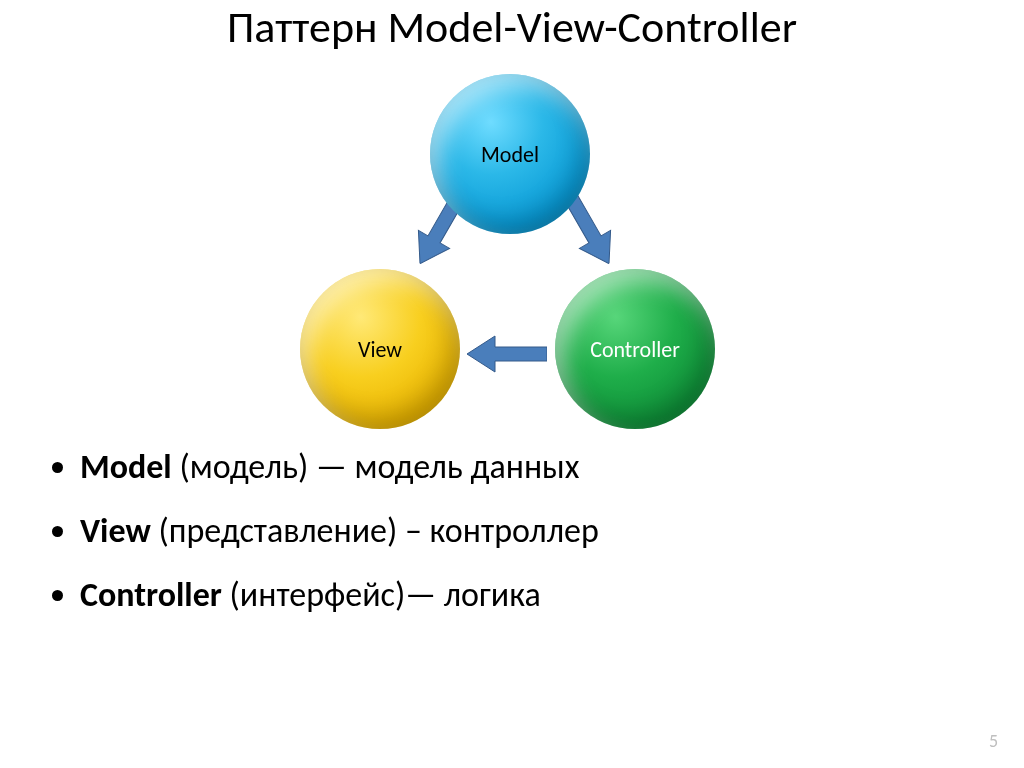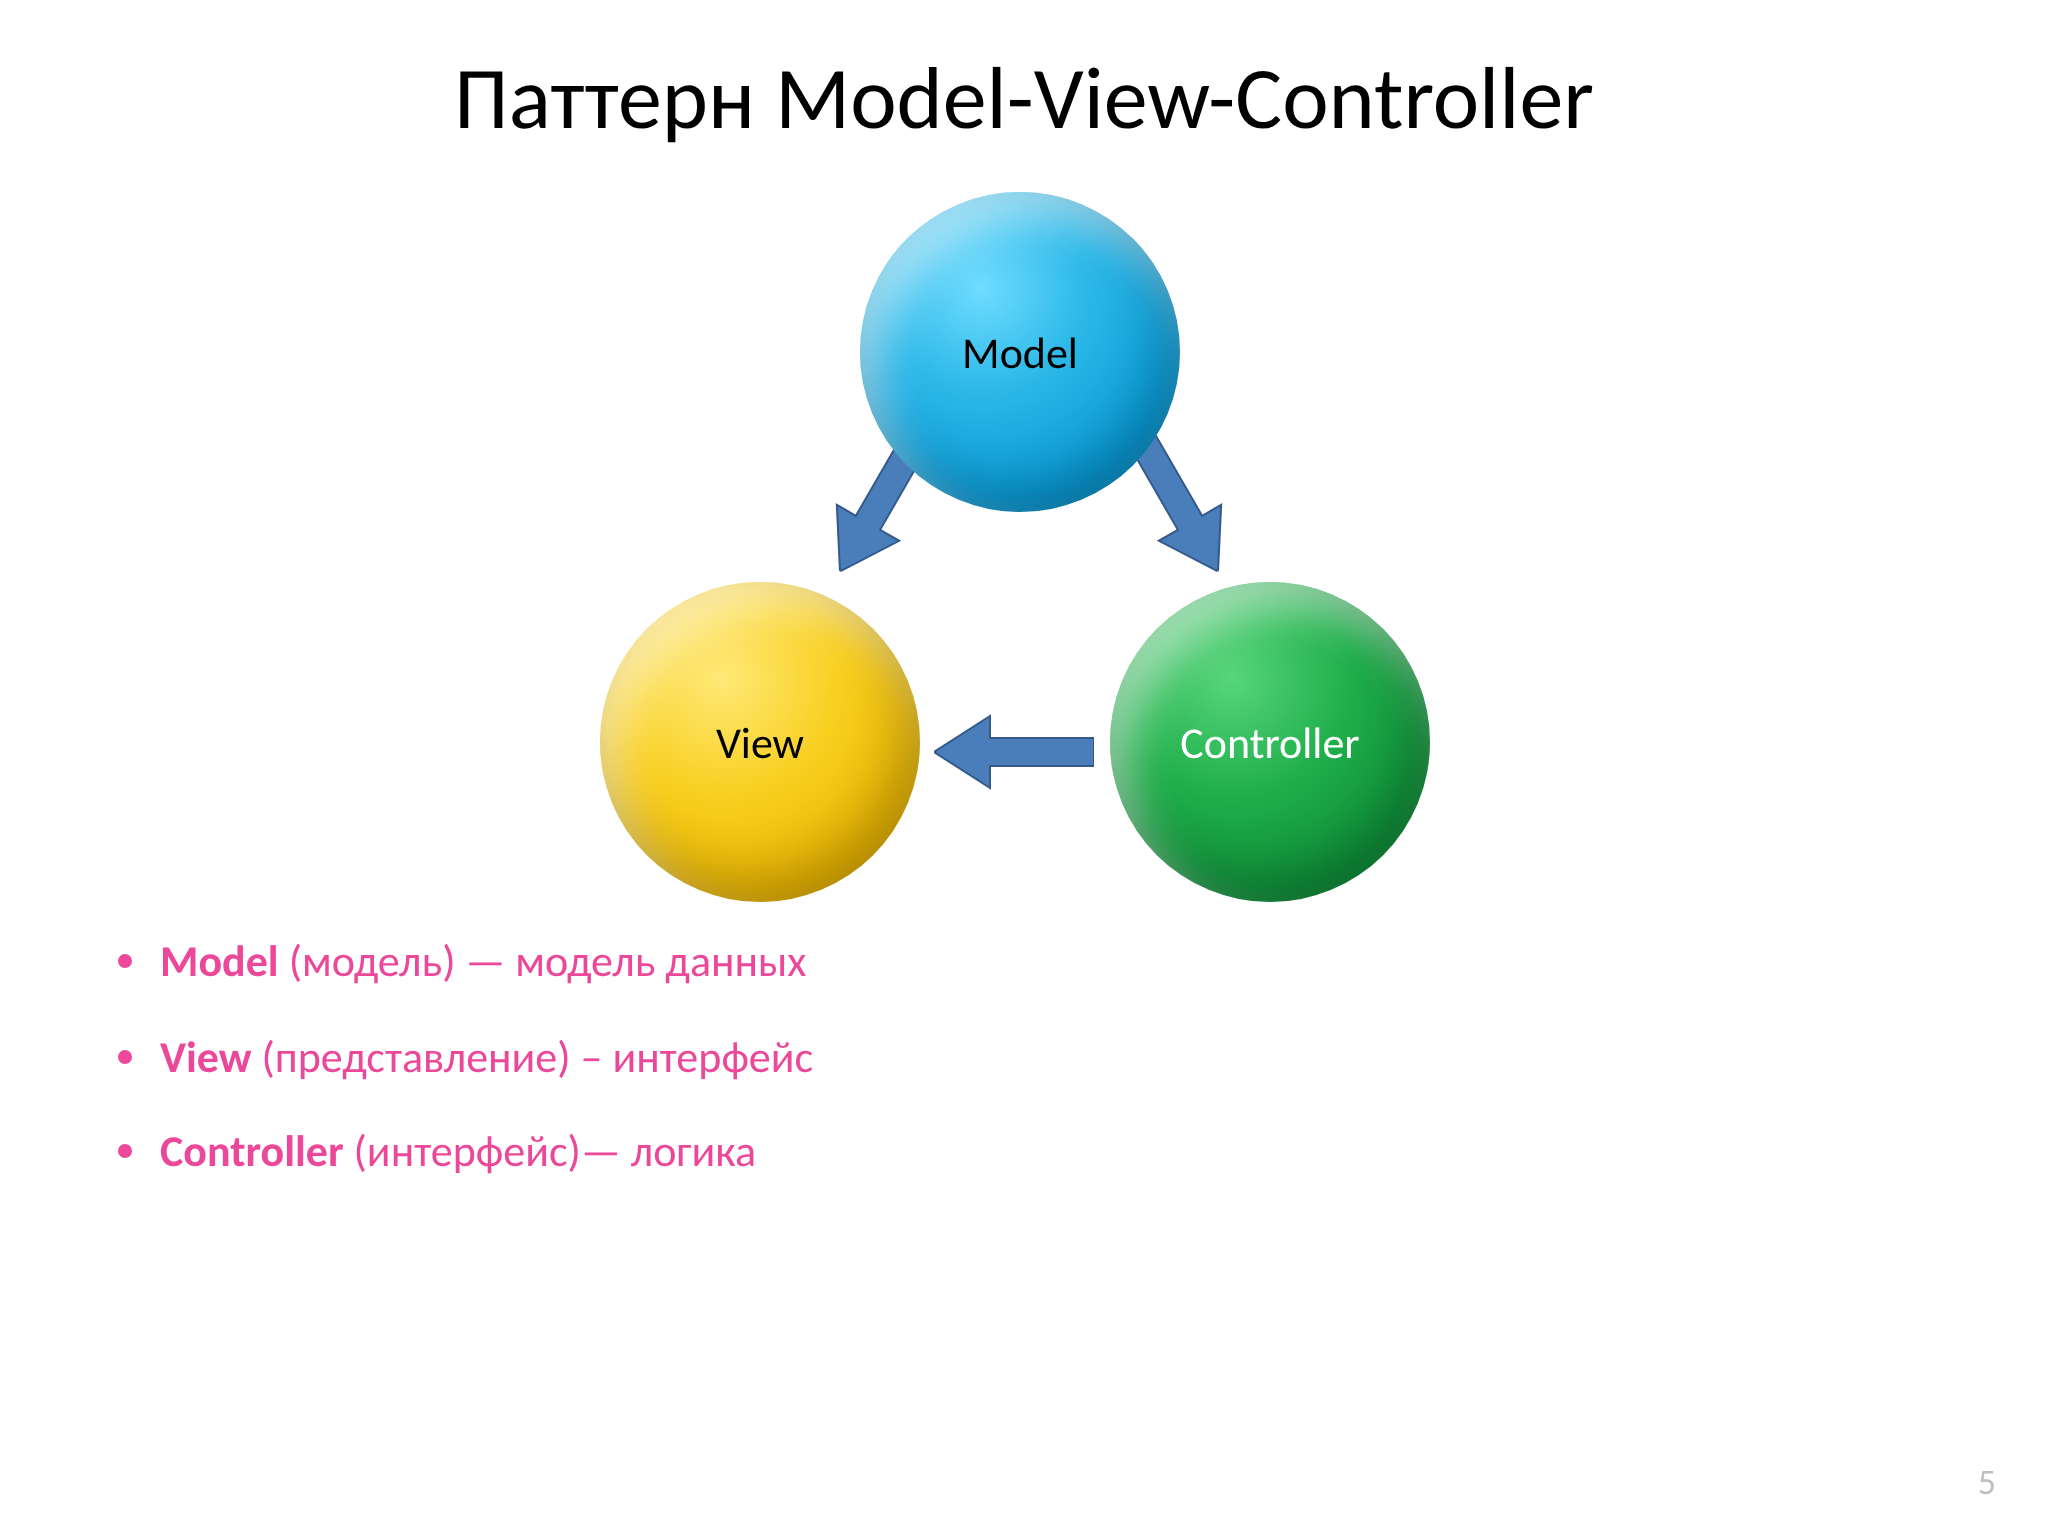--- a/index.html
+++ b/index.html
@@ -8,21 +8,20 @@
     height: 768px;
     background: #fff;
     font-family: "Calibri", "Arial", sans-serif;
     position: relative;
     overflow: hidden;
   }
   .title {
     text-align: center;
     font-size: 44px;
     color: #000;
-    padding-top: 22px;
     font-weight: 400;
   }
   .diagram {
     position: relative;
     width: 1024px;
     height: 360px;
   }
   .circle {
     position: absolute;
     width: 160px;
@@ -53,22 +52,22 @@
   .arrow {
     position: absolute;
     fill: #4a7ebb;
     stroke: #345a8a;
     stroke-width: 1;
   }
   .bullets {
     padding: 30px 60px 0 80px;
   }
   .bullets li {
-    font-size: 22px;
-    color: #ec4899;
+    font-size: 34px;
+    color: #000000;
     margin-bottom: 18px;
     list-style: disc;
     line-height: 1.35;
   }
   .term { font-weight: 700; }
   .page-num {
     position: absolute;
     right: 26px;
     bottom: 16px;
     font-size: 18px;
@@ -97,20 +96,20 @@
   <div class="circle circle-model">Model</div>
   <div class="circle circle-view">View</div>
   <div class="circle circle-controller">Controller</div>
 </div>
 
 <ul class="bullets">
   <li>
     <span class="term">Model</span><span> (модель) </span><span>— </span><span>модель данных</span>
   </li>
   <li>
-    <span class="term">View</span><span> (представление) </span><span>– </span><span>интерфейс</span>
+    <span class="term">View</span><span> (представление) </span><span>– </span><span>контроллер</span>
   </li>
   <li>
     <span class="term">Controller</span><span> (интерфейс)</span><span>— </span><span>логика</span>
   </li>
 </ul>
 
 <div class="page-num">5</div>
 
 </body></html>

